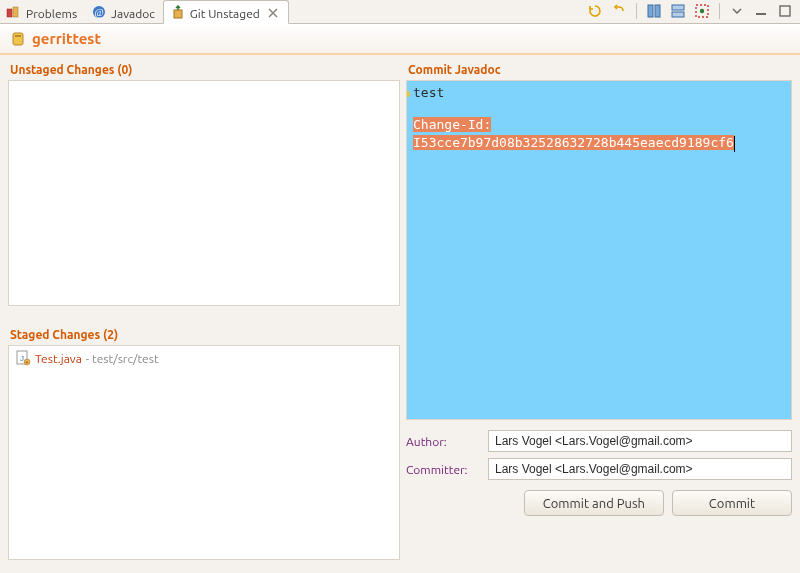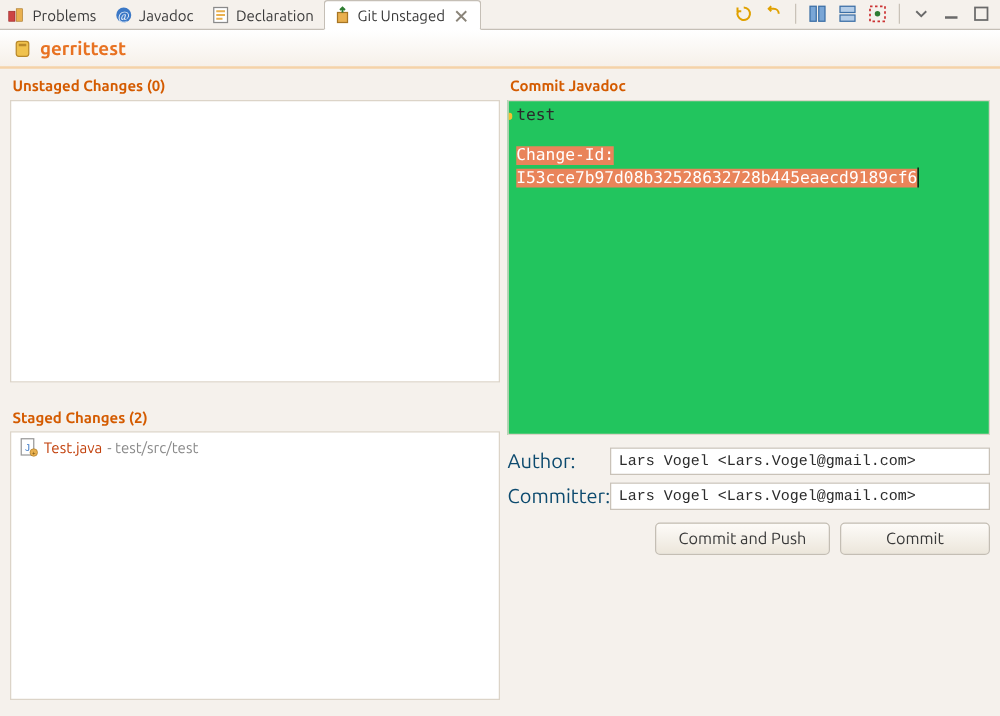--- a/index.html
+++ b/index.html
@@ -98,22 +98,22 @@
     padding: 4px 6px;
   }
   .file-row .ficon { width:16px; height:16px; display:inline-flex; align-items:center; justify-content:center;}
   .file-row .fname { color: #c2410c; }
   .file-row .fpath { color: #8a8a8a; }
   .commit-area {
     display: flex; flex-direction: column; flex: 1;
   }
   .commit-msg-box {
     border: 1px solid #dcd4c8;
-    background: #22c55e;
-    height: 268px;
+    background: #7dd3fc;
+    height: 340px;
     font-family: "DejaVu Sans Mono","Courier New",monospace;
     font-size: 13px;
     padding: 4px 6px;
     color: #2b2b2b;
     position: relative;
     overflow: auto;
   }
   .commit-msg-box .line1 { white-space: pre; }
   .commit-msg-box .blank { height: 16px; }
   .commit-msg-box .seltext {
@@ -132,31 +132,31 @@
   }
   .fields {
     margin-top: 10px;
     display: flex; flex-direction: column; gap: 6px;
   }
   .field-row {
     display: flex; align-items: center; gap: 8px;
   }
   .field-row .flabel {
     width: 74px;
-    color: #0c4a6e;
-    font-size: 16px;
+    color: #701a75;
+    font-size: 12px;
   }
   .field-row input[type="text"] {
     flex: 1;
     border: 1px solid #c9c2b8;
     background: #fff;
     padding: 3px 6px;
     font-size: 12px;
     color: #2b2b2b;
-    font-family: Liberation Mono, monospace;
+    font-family: Liberation Sans, sans-serif;
   }
   .buttons {
     margin-top: 10px;
     display: flex;
     justify-content: flex-end;
     gap: 8px;
   }
   .btn {
     border: 1px solid #c4beb4;
     border-radius: 4px;
@@ -183,29 +183,20 @@
     <span>Problems</span>
   </div>
   <div class="tab">
     <span class="tabicon">
       <svg width="16" height="16">
           <circle cx="8" cy="8" r="6" fill="#3b78c6"></circle>
           <text x="8" y="12" text-anchor="middle" font-size="10" fill="#fff" font-family="serif">@</text>
         </svg>
     </span>
     <span>Javadoc</span>
-  </div>
-  <div class="tab">
-    <span class="tabicon">
-      <svg width="16" height="16">
-          <rect x="2" y="2" width="11" height="12" fill="#fff" stroke="#8a8a8a"></rect>
-          <path d="M4 5h7M4 8h7M4 11h5" stroke="#e9b04f" stroke-width="1.5"></path>
-        </svg>
-    </span>
-    <span>Declaration</span>
   </div>
   <div class="tab active">
     <span class="tabicon">
       <svg width="16" height="16">
           <rect x="4" y="6" width="8" height="8" fill="#e9b04f" stroke="#a77524"></rect>
           <path d="M8 2v4M6 4l2-2 2 2" stroke="#2e7d32" stroke-width="1.5" fill="none"></path>
         </svg>
     </span>
     <span>Git Unstaged</span>
     <span class="close">

